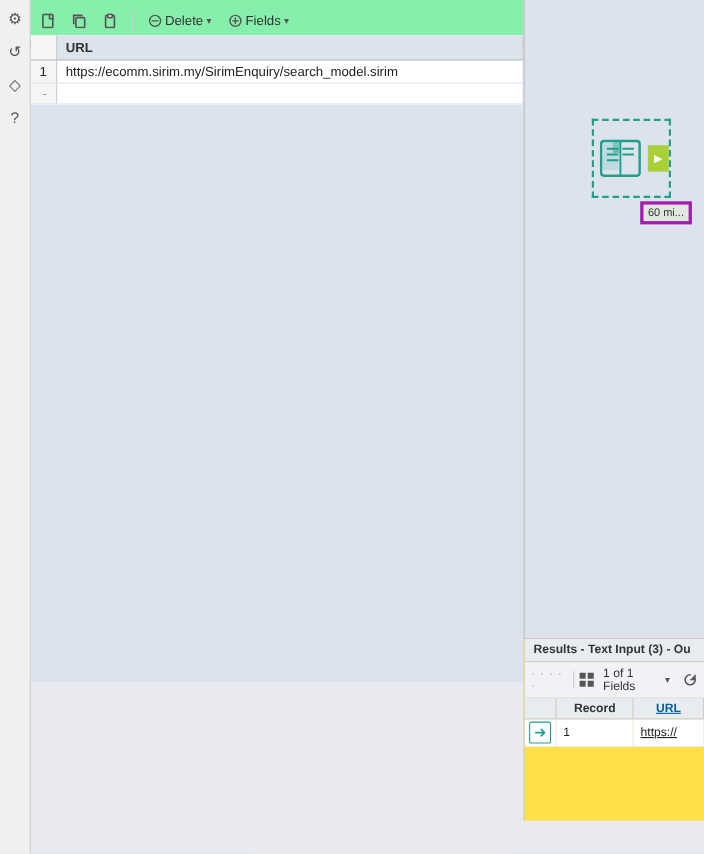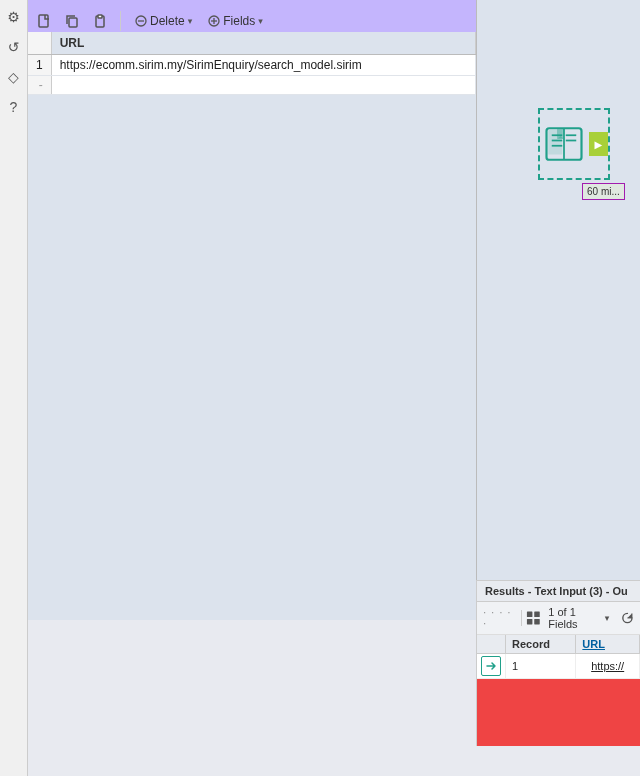--- a/index.html
+++ b/index.html
@@ -39,22 +39,22 @@
       font-size: 14px;
     }
 
     
     .toolbar {
       position: absolute;
       left: 28px;
       top: 0;
       width: 448px;
       height: 44px;
-      background: #c4b5fd;
-      border-bottom: 2px solid #ec4899;
+      background: #86efac;
+      border-bottom: 6px solid #ec4899;
       display: flex;
       align-items: center;
       padding: 0 4px;
       gap: 4px;
     }
     .toolbar-btn {
       display: flex;
       align-items: center;
       gap: 3px;
       padding: 2px 6px;
@@ -175,21 +175,21 @@
       font-size: 10px;
     }
 
     
     .results-panel {
       position: absolute;
       left: 476px;
       top: 580px;
       width: 164px;
       height: 166px;
-      background: #ef4444;
+      background: #fde047;
       border-top: 1px solid #ccc;
       border-left: 1px solid #ccc;
       overflow: hidden;
     }
     .results-header {
       background: #e8ebf0;
       border-bottom: 1px solid #ccc;
       padding: 4px 8px;
       font-size: 11px;
       font-weight: 600;
@@ -216,21 +216,21 @@
       gap: 2px;
       padding: 1px 4px;
       font-size: 11px;
       color: #333;
     }
     .results-table {
       width: 100%;
       border-collapse: collapse;
     }
     .results-table th {
-      text-align: left;
+      text-align: center;
       padding: 3px 6px;
       font-size: 11px;
       font-weight: 600;
       color: #333;
       background: #e8ebf0;
       border-bottom: 1px solid #ccc;
       border-right: 1px solid #ccc;
     }
     .results-table td {
       padding: 3px 6px;
@@ -247,21 +247,20 @@
       align-items: center;
       justify-content: center;
       border: 1px solid #20a08a;
       border-radius: 2px;
     }
     .url-value {
       color: #333;
       font-size: 10px;
       white-space: nowrap;
       overflow: hidden;
-      text-align: center;
     }
     .url-underline {
       text-decoration: underline;
       color: #0060a0;
     }
 
     
     .book-svg {
       width: 42px;
       height: 42px;
@@ -354,21 +353,21 @@
         <path d="M26 14 L38 14" stroke="#20a08a" stroke-width="2"></path>
         <path d="M26 20 L38 20" stroke="#20a08a" stroke-width="2"></path>
 
         <rect x="16" y="6" width="8" height="12" rx="1" fill="#20a08a" opacity="0.4"></rect>
         <path d="M16 18 L20 15 L24 18" fill="#20a08a" opacity="0.4"></path>
       </svg>
     </div>
     <div class="node-play-btn">▶</div>
   </div>
 
-  <div style="position:absolute;top:183px;left:106px;font-size:10px;color:#333;background:#e0e8e0;padding:2px 4px;border:1px solid #a21caf;white-space:nowrap;">
+  <div style="position:absolute;top:183px;left:106px;font-size:10px;color:#333;background:#e0e8e0;padding:2px 4px;border:3px solid #a21caf;white-space:nowrap;">
     <span>60</span>&nbsp;<span>mi...</span>
   </div>
 </div>
 
 <div class="results-panel">
   <div class="results-header">
     <span>Results - Text Input (3) - Ou</span>
   </div>
   <div class="results-toolbar">
     <span class="dots-icon">· · · · ·</span>

